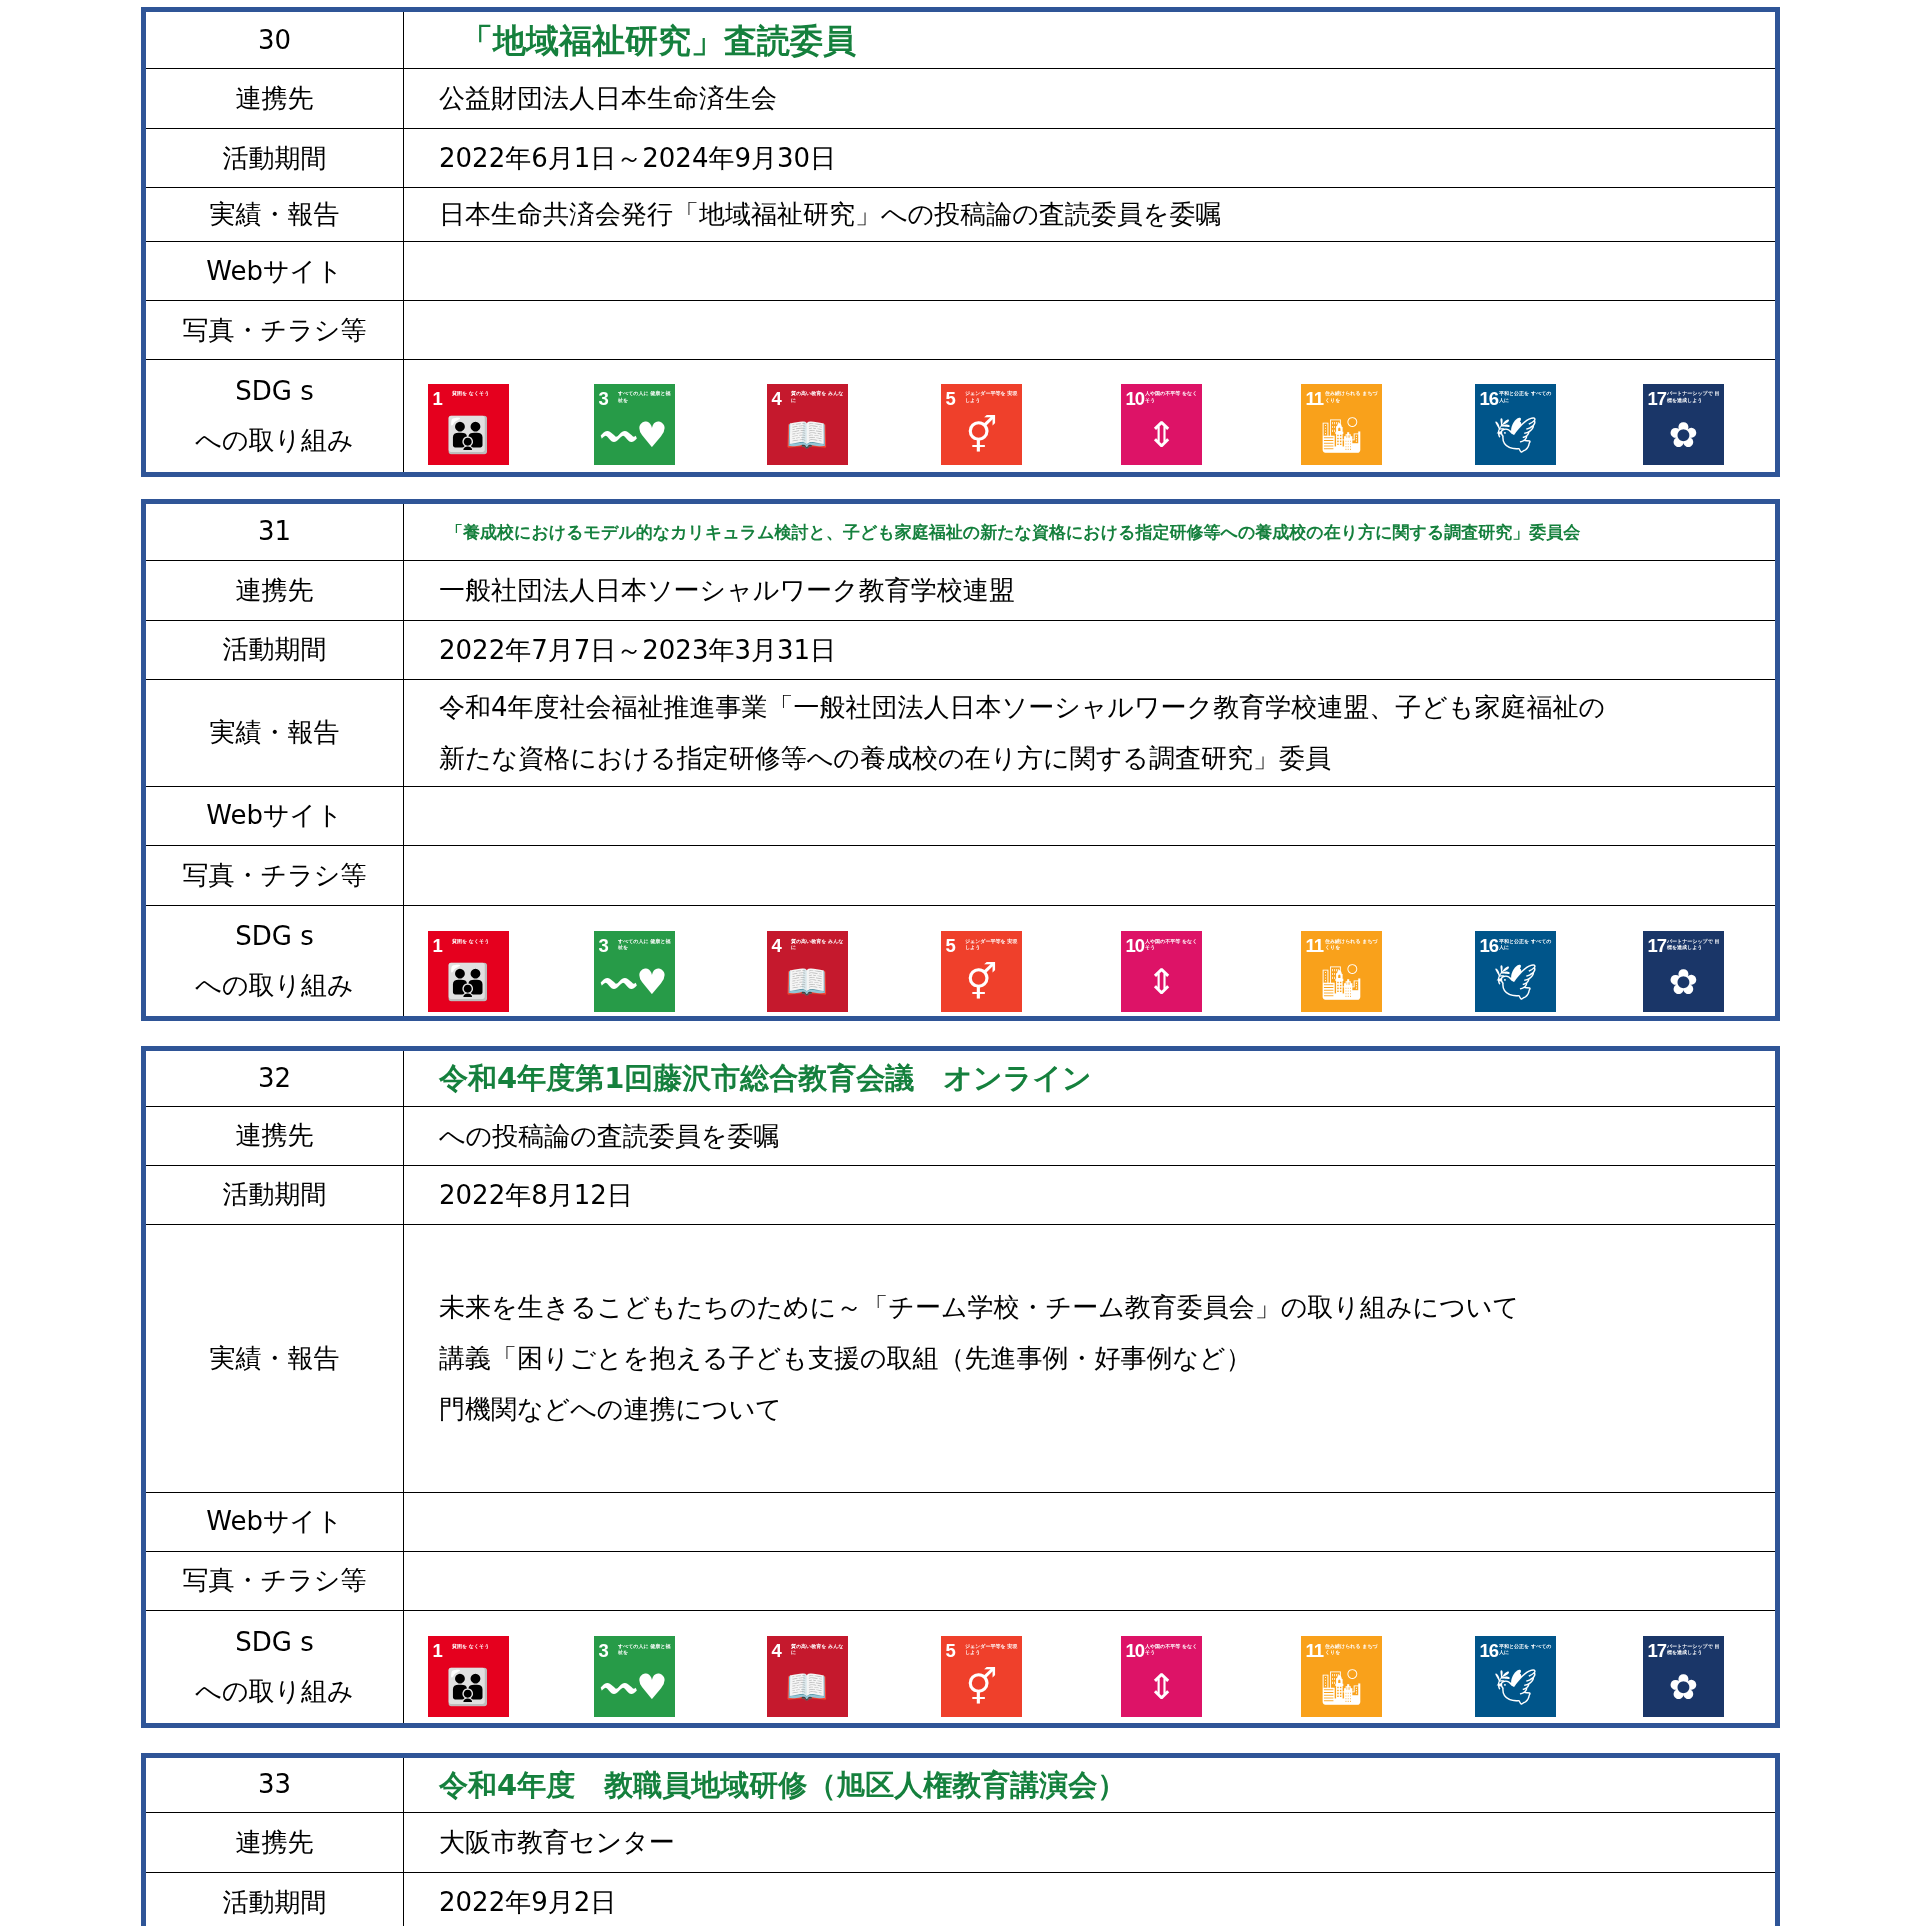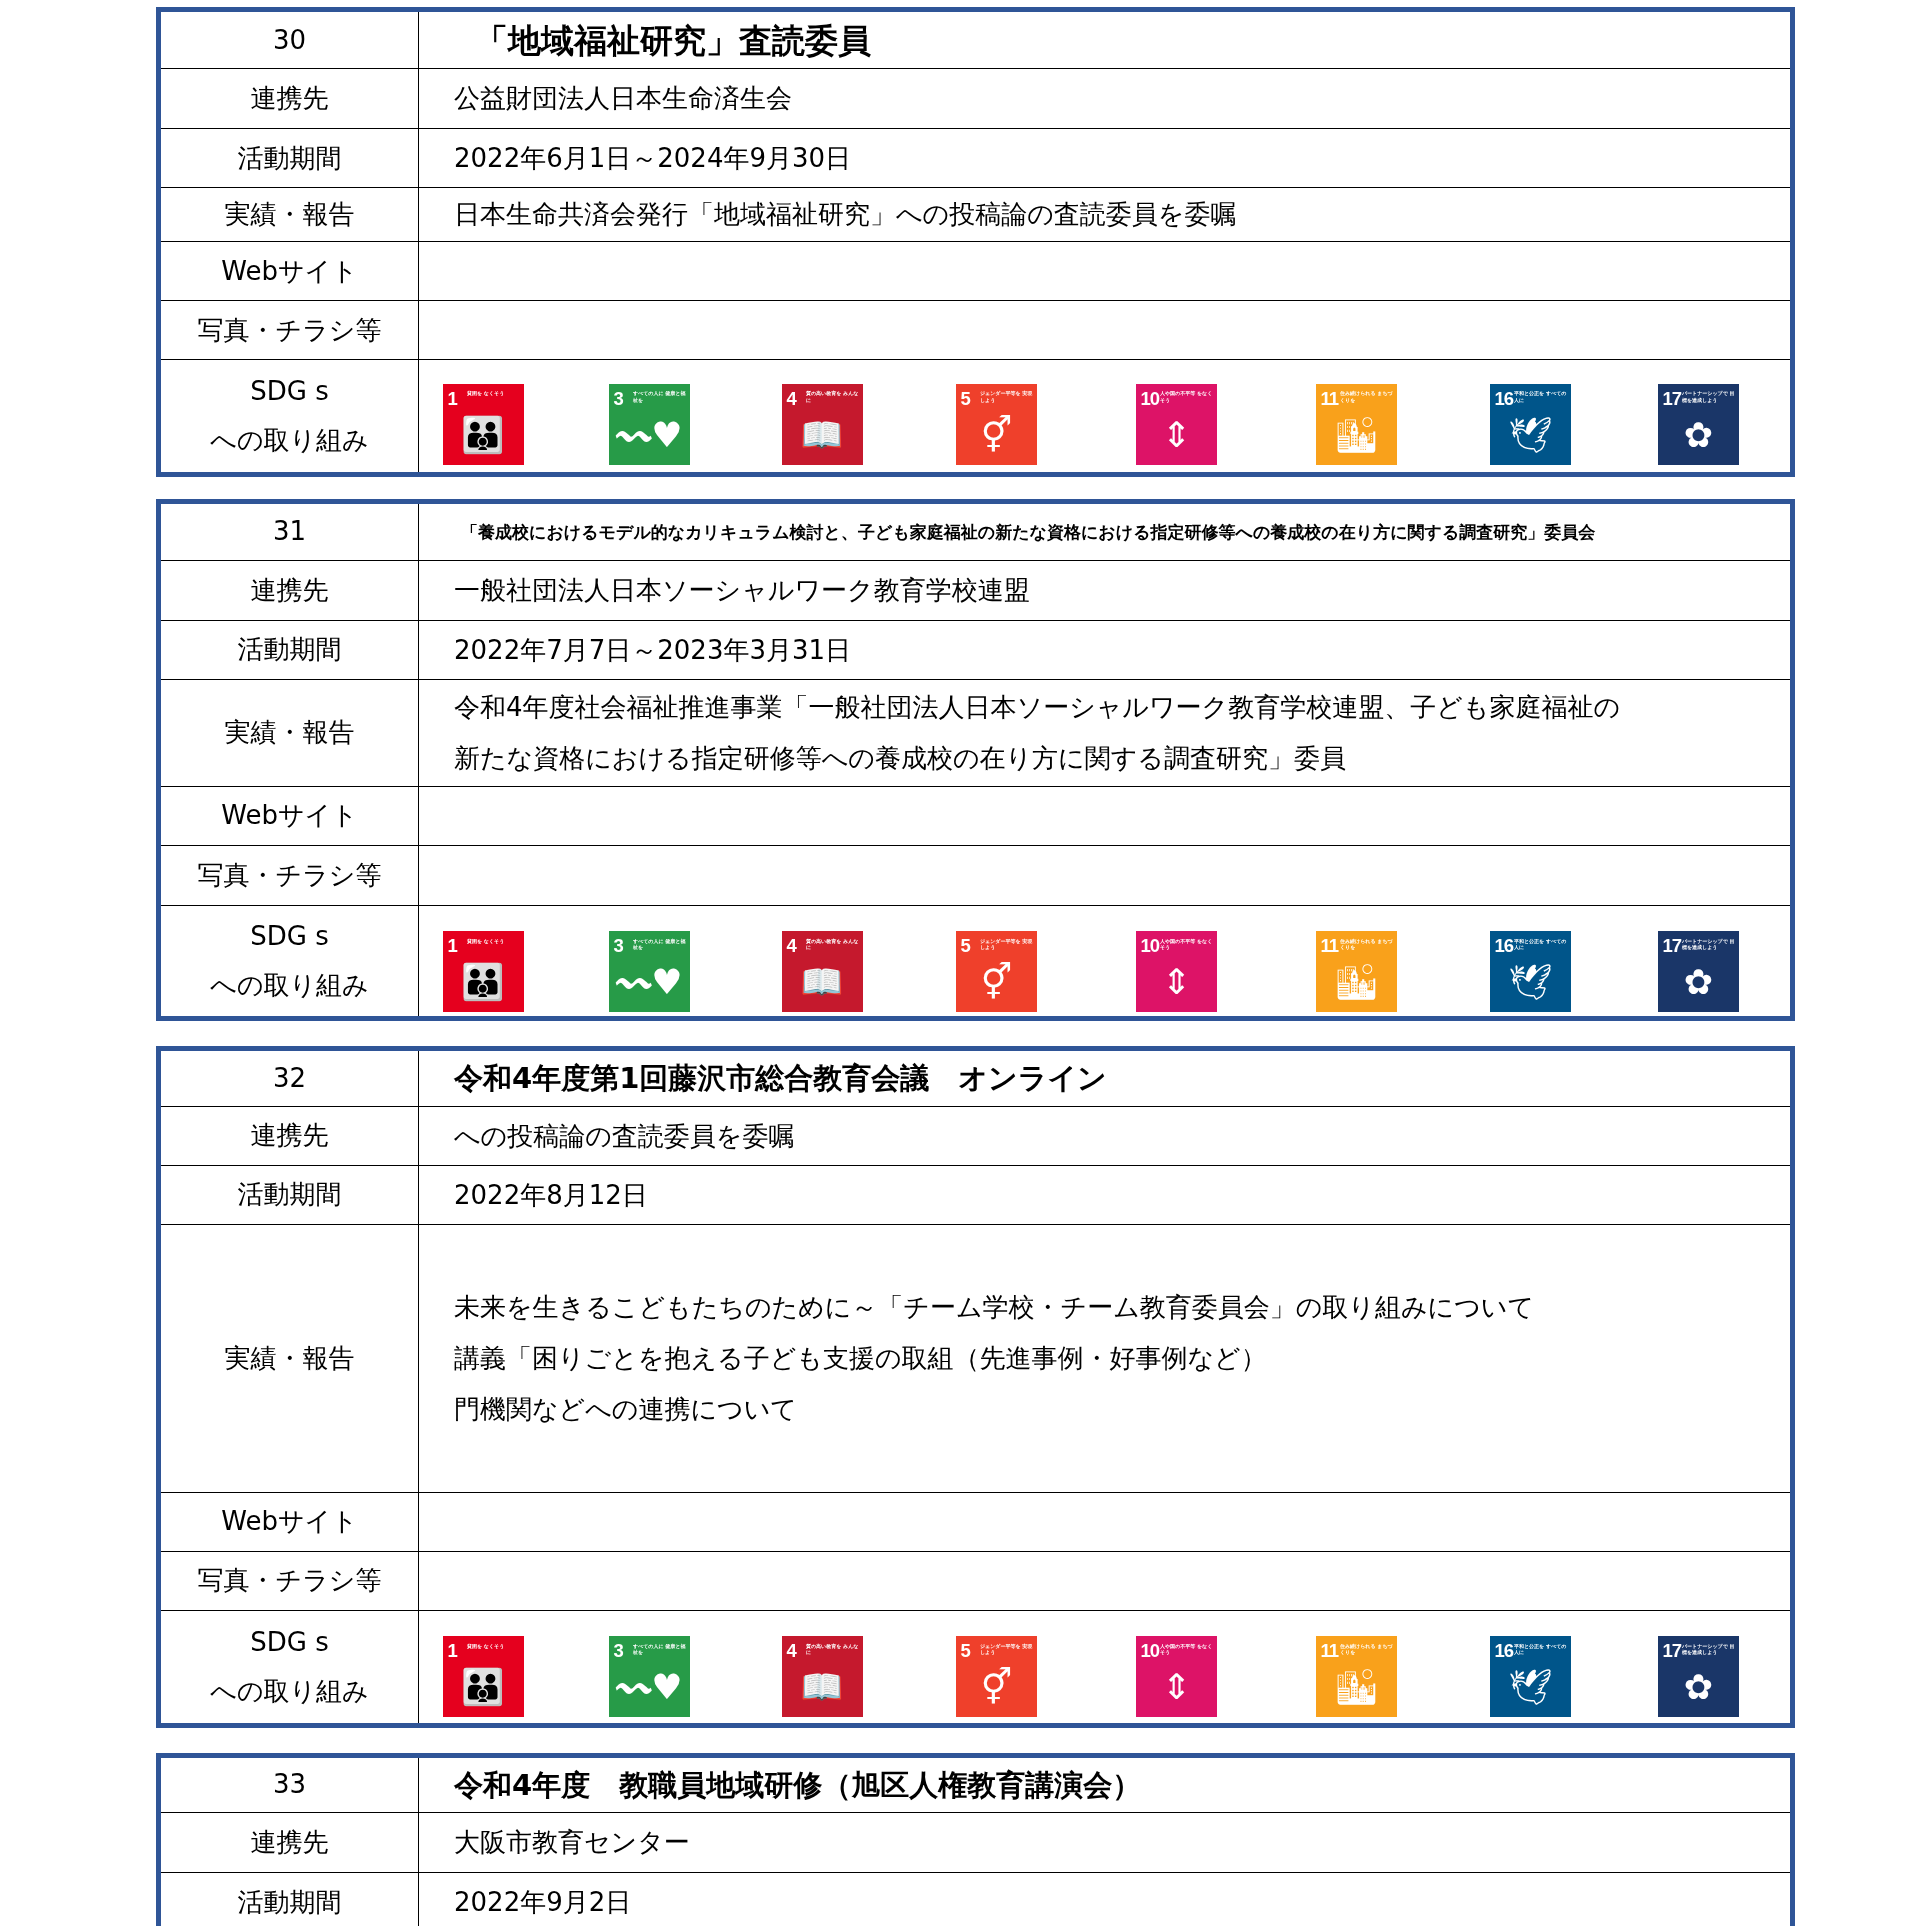--- a/index.html
+++ b/index.html
@@ -1,26 +1,26 @@
 <!DOCTYPE html>
 <html style="font-size:6.2px"><head>
 <meta charset="utf-8">
 <style>
   html, body { margin: 0; padding: 0; background: #ffffff; }
   body { width: 1911px; height: 2299px; position: relative; overflow: hidden;
          font-family: "DejaVu Sans", "Liberation Sans", sans-serif; color: #000; }
-  .block { position: absolute; left: 156px; width: 1629px; border: 5.8px solid #2F5597; background: #fff; }
+  .block { position: absolute; left: 141px; width: 1629px; border: 5.8px solid #2F5597; background: #fff; }
   .row { position: relative; display: flex; border-top: 1.2px solid #000; box-sizing: border-box; }
   .row:first-child { border-top: none; }
   .label { width: 258px; flex: 0 0 258px; border-right: 0.8px solid #000; display: flex; align-items: center;
            justify-content: center; text-align: center; font-size: 26px; line-height: 1.6; box-sizing: border-box; }
   .value { flex: 1; display: flex; align-items: center; padding: 0 15.4px 0 35px; font-size: 26px; line-height: 51px;
            box-sizing: border-box; white-space: pre-wrap; }
   .value.multi { flex-direction: column; align-items: flex-start; justify-content: center; }
-  .title { color: #000000; font-weight: bold; font-size: 33px; padding-left: 56px; align-items: flex-start; padding-top: 2.3px; }
+  .title { color: #15803d; font-weight: bold; font-size: 33px; padding-left: 56px; align-items: flex-start; padding-top: 2.3px; }
   .title.small { font-size: 17px; padding-left: 42px; align-items: center; padding-top: 0; }
   .num { font-size: 26px; }
   .sdg-row .value { padding: 0; position: relative; }
   .sdg { position: absolute; width: 81px; height: 81px; color: #fff; overflow: hidden; }
   .sdg .n { position: absolute; left: 4.6px; top: 5.4px; font-family: "Liberation Sans", sans-serif;
             font-weight: bold; font-size: 18.5px; line-height: 1; letter-spacing: -1.2px; }
   .sdg .t { position: absolute; left: 24px; top: 6.2px; right: 2.3px; font-size: 5px; line-height: 6.5px; font-weight: bold; }
   .sdg .g { position: absolute; left: 0; right: 0; bottom: 7px; height: 45px; display: flex;
             align-items: center; justify-content: center; font-size: 35px; line-height: 1; }
   .sdg-label { font-size: 26px; line-height: 49px; }

